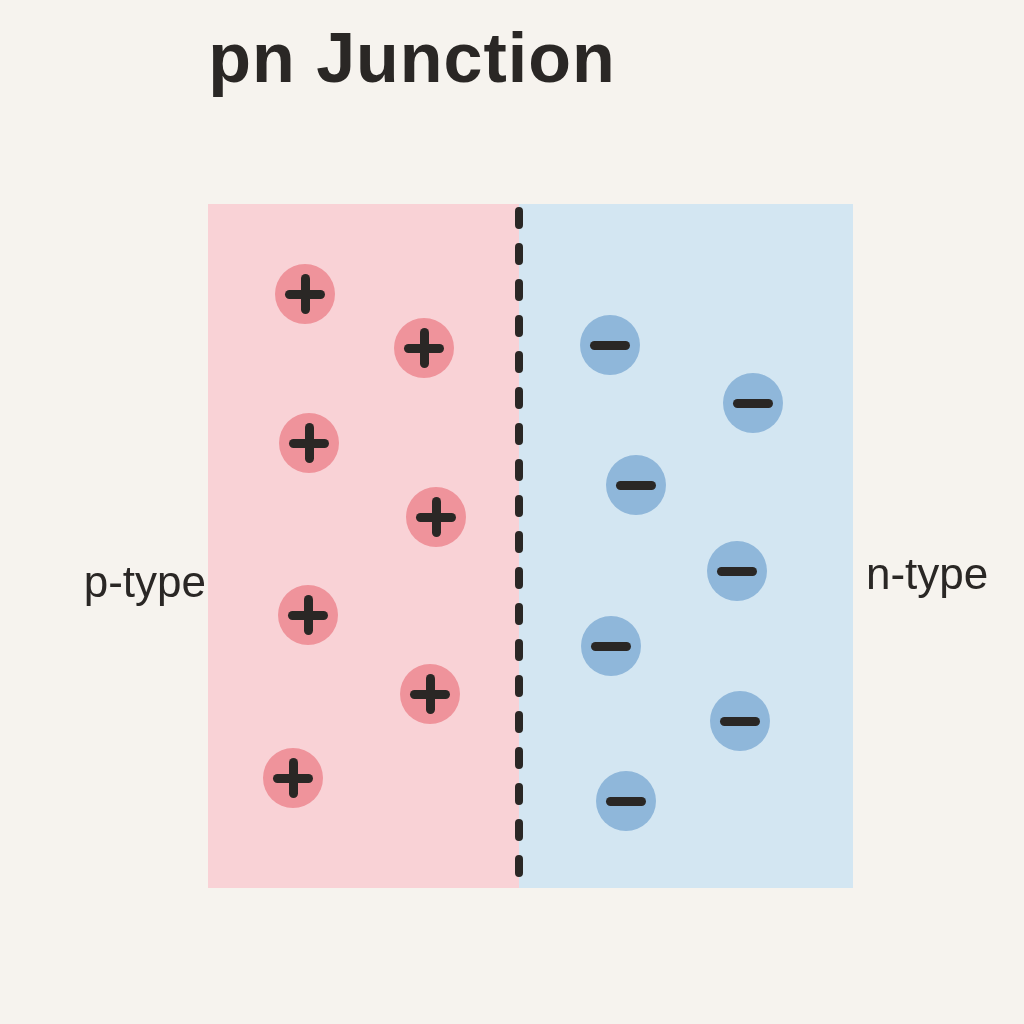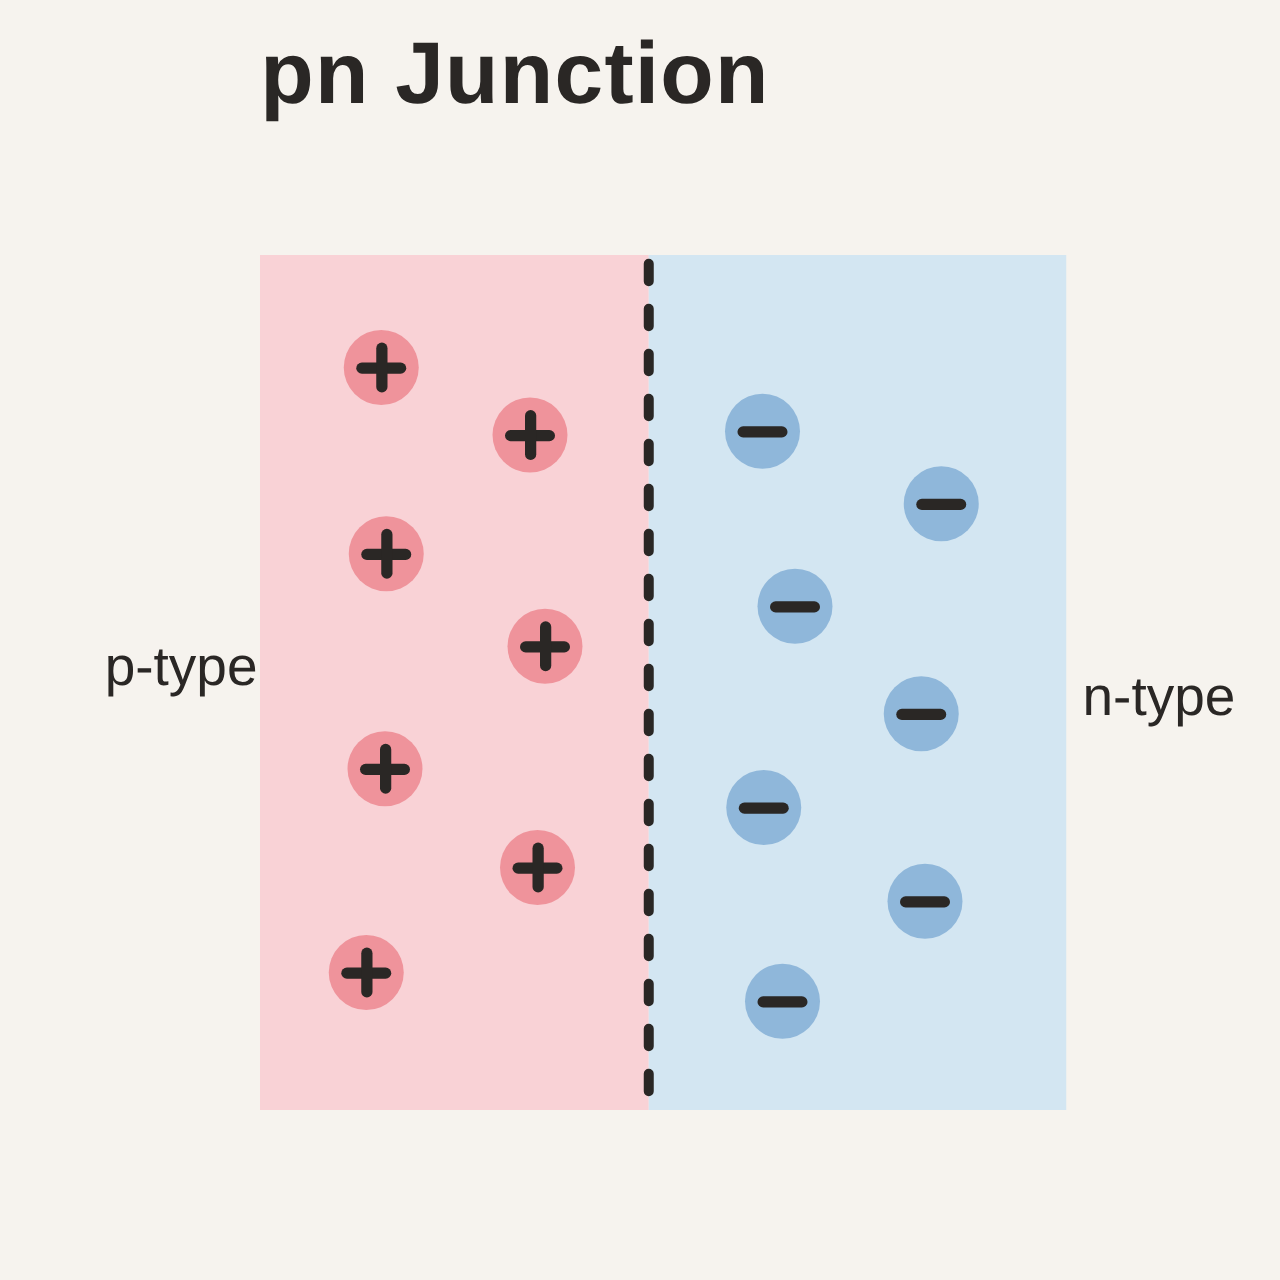--- a/index.html
+++ b/index.html
@@ -29,30 +29,31 @@
     font-weight:700;
     letter-spacing:1px;
     color:var(--ink);
   }
   .side-label{
     position:absolute;
     font-size:44px;
     font-weight:400;
     line-height:52px;
     color:var(--ink);
+    margin-top:48px;
   }
   .p-label{
     left:0;
     top:508px;
     width:206px;
     text-align:right;
   }
   .n-label{
     left:866px;
-    top:532px;
+    top:500px;
     text-align:right;
   }
   .junction-box{
     position:absolute;
     left:208px;
     top:204px;
     width:645px;
     height:684px;
   }
   .region{

